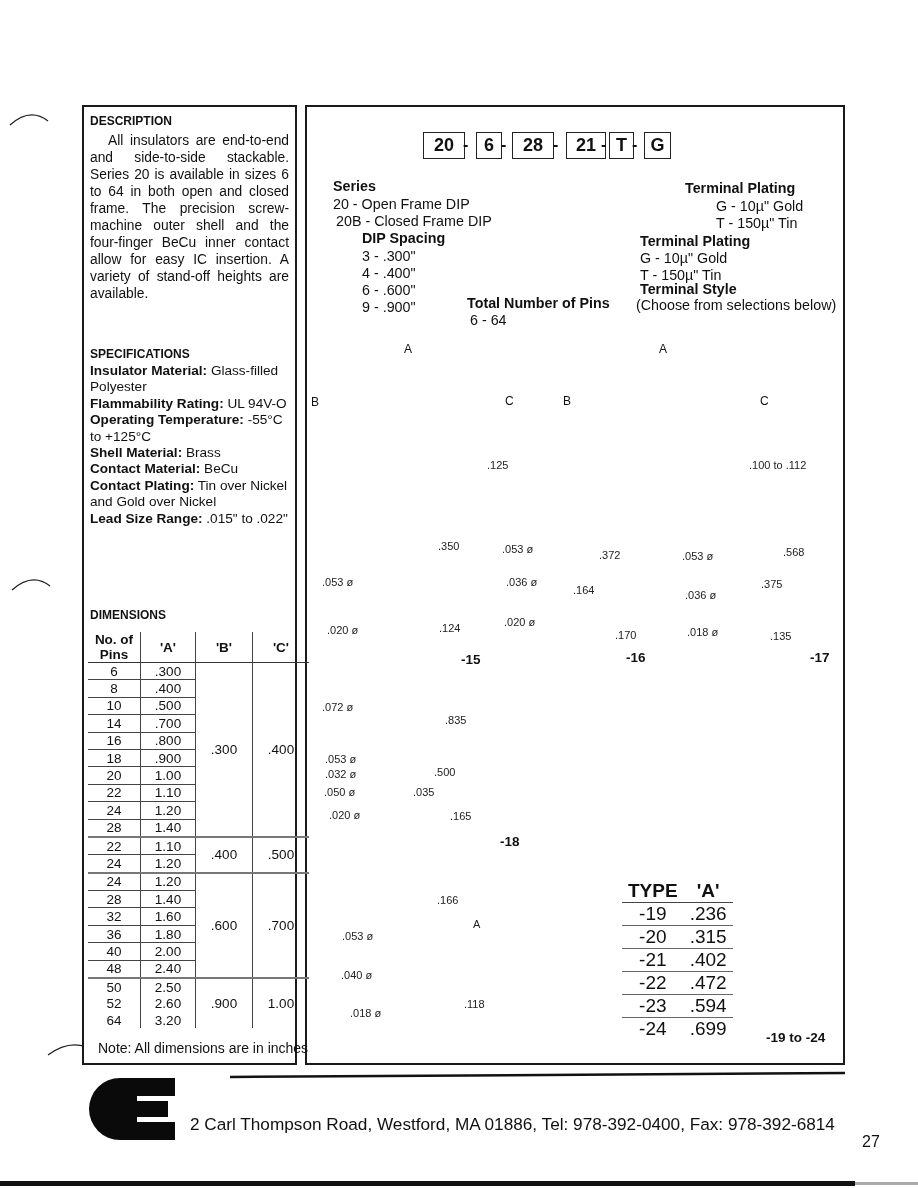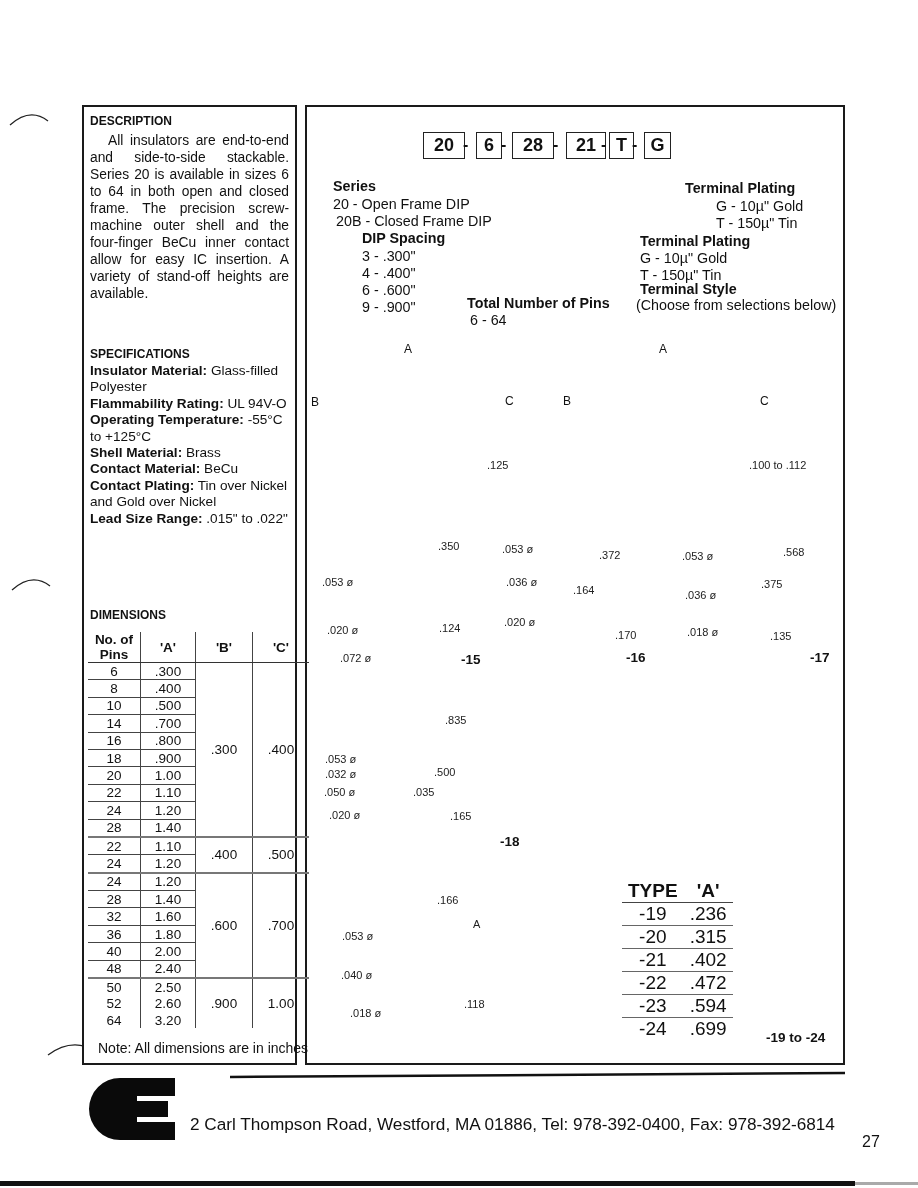--- a/index.html
+++ b/index.html
@@ -528,21 +528,21 @@
   <div class="dimname" style="left:626px;top:650px;">-16</div>
 
   <div class="dim" style="left:782px;top:546px;">.568</div>
   <div class="dim" style="left:760px;top:578px;">.375</div>
   <div class="dim" style="left:769px;top:630px;">.135</div>
   <div class="dim" style="left:681px;top:550px;">.053 ø</div>
   <div class="dim" style="left:684px;top:589px;">.036 ø</div>
   <div class="dim" style="left:686px;top:626px;">.018 ø</div>
   <div class="dimname" style="left:810px;top:650px;">-17</div>
 
-  <div class="dim" style="left:321px;top:652px;margin-left:18px;">.072 ø</div>
+  <div class="dim" style="left:321px;top:701px;">.072 ø</div>
   <div class="dim" style="left:444px;top:714px;">.835</div>
   <div class="dim" style="left:433px;top:766px;">.500</div>
   <div class="dim" style="left:412px;top:786px;">.035</div>
   <div class="dim" style="left:449px;top:810px;">.165</div>
   <div class="dim" style="left:324px;top:753px;">.053 ø</div>
   <div class="dim" style="left:324px;top:768px;">.032 ø</div>
   <div class="dim" style="left:323px;top:786px;">.050 ø</div>
   <div class="dim" style="left:328px;top:809px;">.020 ø</div>
   <div class="dimname" style="left:484px;top:834px;margin-left:16px;">-18</div>
 

